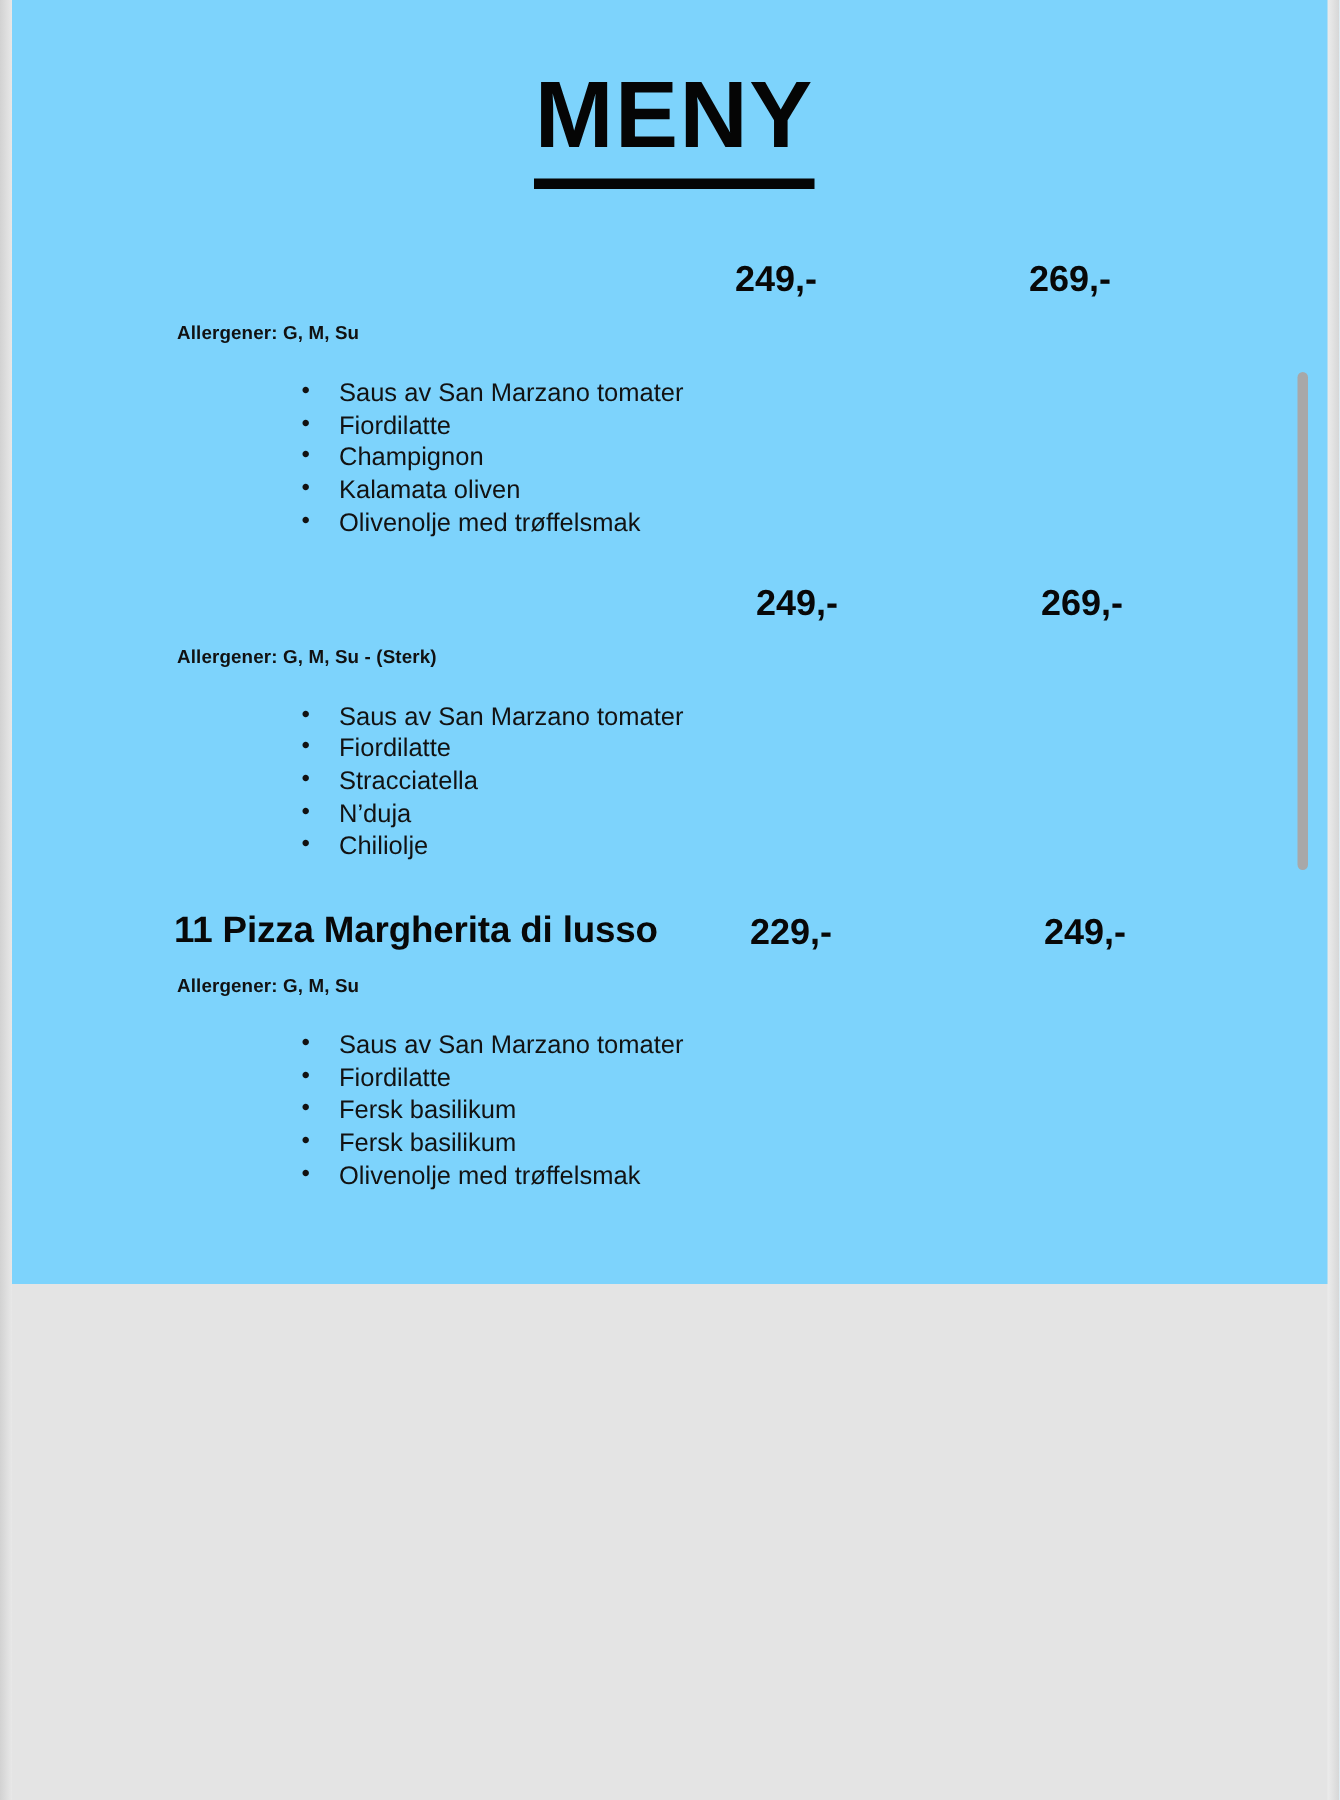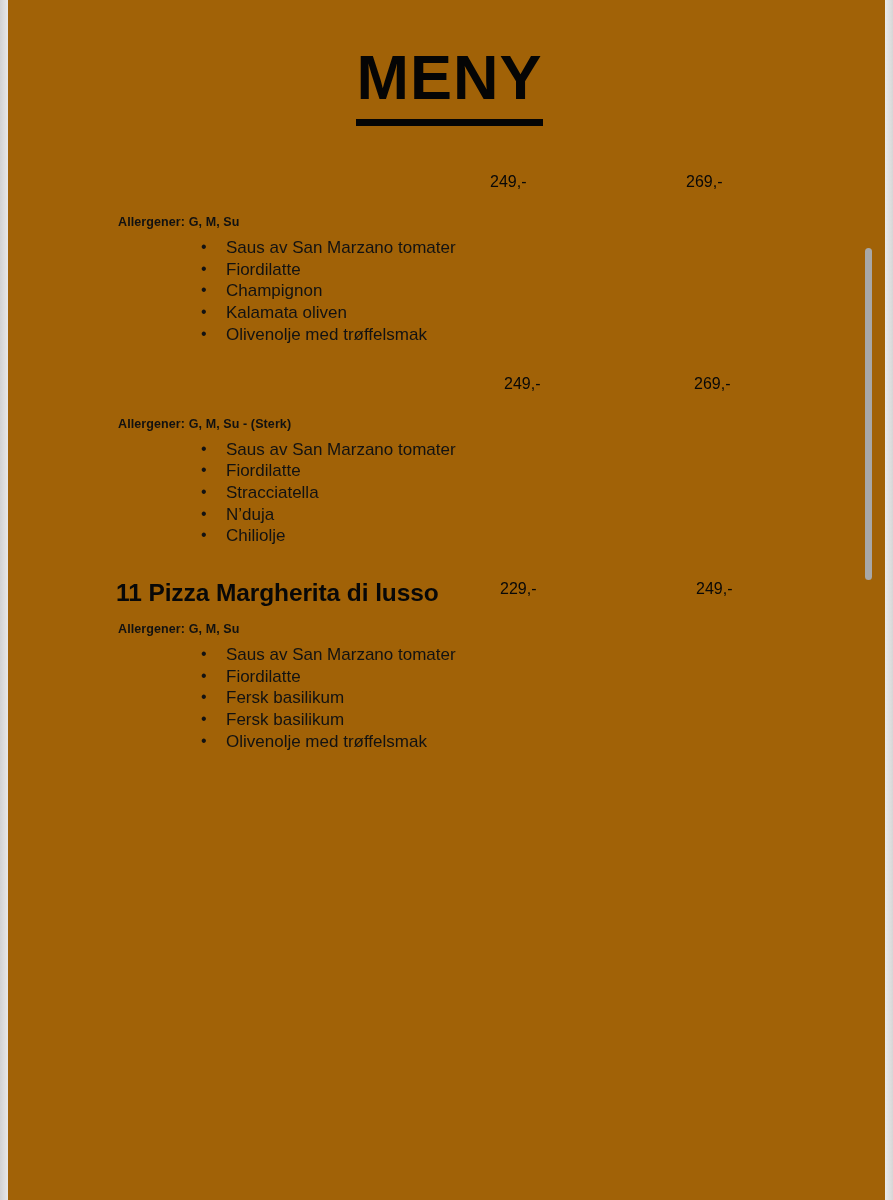--- a/index.html
+++ b/index.html
@@ -32,22 +32,22 @@
     width: 8px; height: 1200px;
     background: linear-gradient(to left, #d6d6d6 0%, #e0e0e0 45%, #ececec 100%);
   }
 
   
   .page {
     position: absolute;
     top: 0;
     left: 8px;
     width: 877px;
-    height: 1200px;
-    background: #a16207;
+    height: 856px;
+    background: #7dd3fc;
     overflow: hidden;
   }
 
   
   .scrollbar-track {
     position: absolute;
     top: 0;
     right: 9px;
     width: 14px;
     height: 1200px;
@@ -114,22 +114,22 @@
     top: 0;
     font-size: 24.5px;
     font-weight: bold;
     color: #080808;
     white-space: nowrap;
     letter-spacing: -0.1px;
   }
   .price {
     position: absolute;
     top: 1px;
-    font-size: 16px;
-    font-weight: normal;
+    font-size: 24px;
+    font-weight: bold;
     color: #080808;
     white-space: nowrap;
   }
 
   
   .item-1 .price.takeaway   { left: 482px; }
   .item-1 .price.restaurant { left: 678px; }
   .item-2 .price.takeaway   { left: 496px; }
   .item-2 .price.restaurant { left: 686px; }
   .item-3 .price.takeaway   { left: 492px; }
@@ -138,21 +138,21 @@
   .allergens {
     margin: 9px 0 0 110px;
     font-size: 12.5px;
     font-weight: bold;
     color: #111111;
     letter-spacing: 0.1px;
   }
 
   .ingredients {
     list-style: none;
-    margin: 8px 0 0 0;
+    margin: 22px 0 0 0;
     padding: 0;
   }
   .ingredients li {
     position: relative;
     font-size: 17px;
     line-height: 21.7px;
     color: #121212;
     padding-left: 218px;
   }
   .ingredients li::before {

